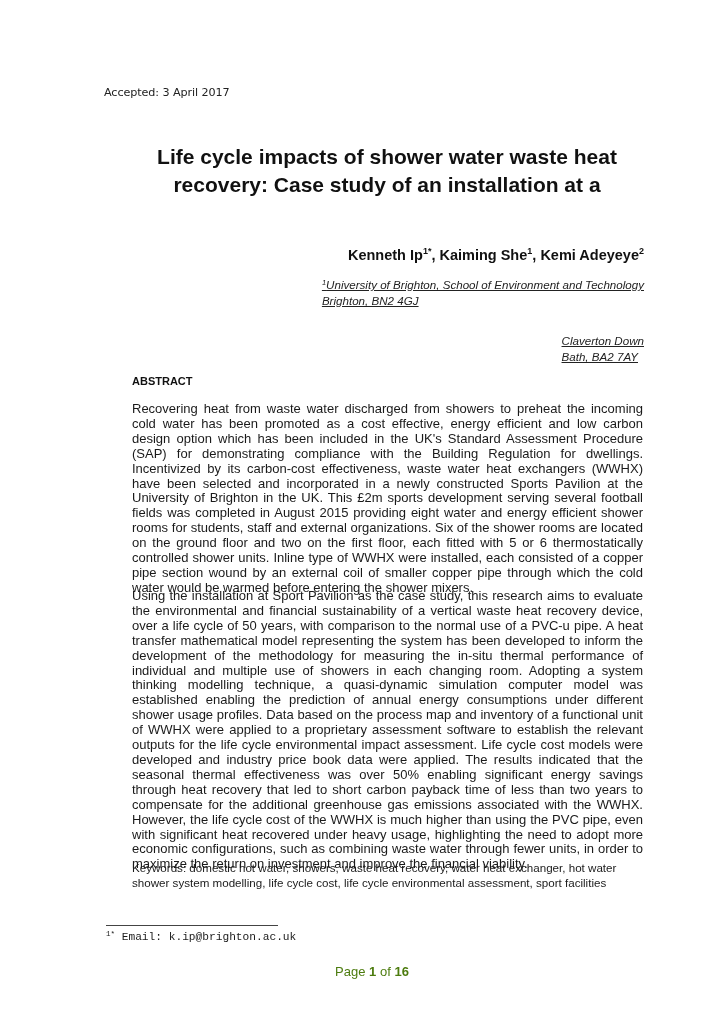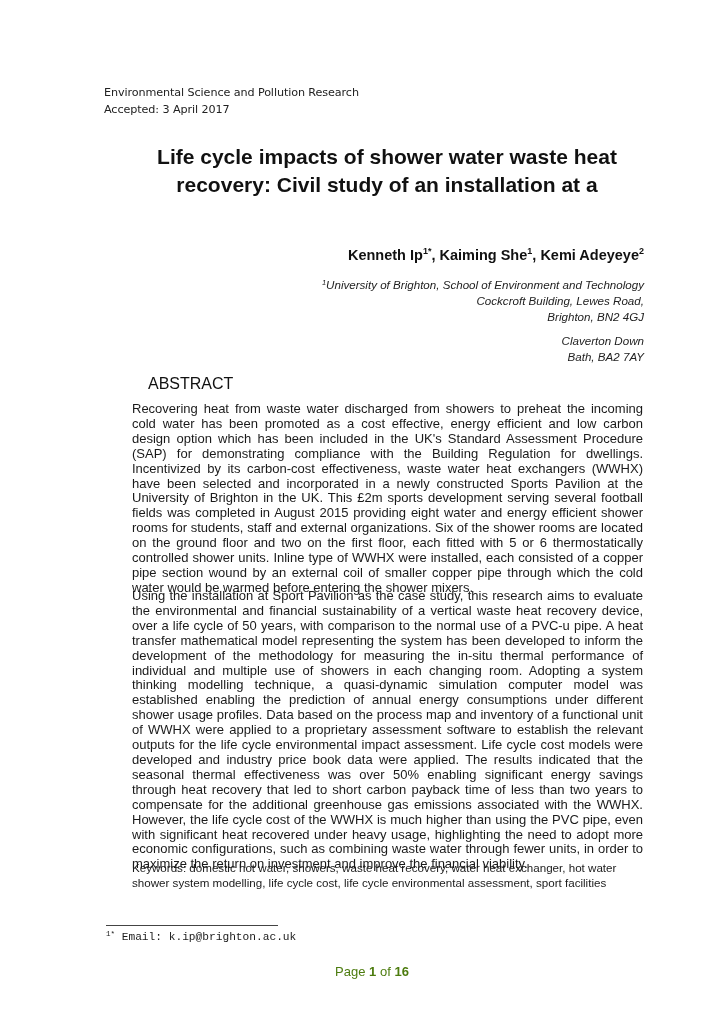--- a/index.html
+++ b/index.html
@@ -3,57 +3,55 @@
   <meta charset="utf-8">
   <style>
     html, body { margin: 0; padding: 0; background: #ffffff; }
     body { width: 724px; height: 1024px; position: relative; overflow: hidden; color: #111; }
     .page { position: absolute; left: 0; top: 0; width: 724px; height: 1024px; background: #fff; }
     .journal { position: absolute; left: 104px; top: 84px; font-family: "DejaVu Sans", sans-serif; font-size: 11.2px; line-height: 17px; color: #222; letter-spacing: -0.1px; }
     .journal div { white-space: nowrap; }
     .title { position: absolute; left: 137px; top: 143px; width: 500px; text-align: center; font-family: "Liberation Sans", sans-serif; font-weight: bold; font-size: 21px; line-height: 28px; color: #111; }
     .authors { position: absolute; right: 80px; top: 247px; font-family: "Liberation Sans", sans-serif; font-weight: bold; font-size: 14.5px; white-space: nowrap; color: #111; }
     .authors sup { font-size: 9px; vertical-align: 6px; line-height: 0; }
-    .affil { position: absolute; right: 80px; text-align: right; font-family: "Liberation Sans", sans-serif; font-style: italic; font-size: 11.6px; line-height: 16px; color: #222; white-space: nowrap; }
+    .affil { position: absolute; right: 80px; font-family: "Liberation Sans", sans-serif; font-style: italic; font-size: 11.6px; line-height: 16px; color: #222; white-space: nowrap; text-decoration: underline; }
     .affil sup { font-size: 7.5px; vertical-align: 4px; line-height: 0; }
     .affil1 { top: 277px; }
     .affil2 { top: 333px; }
-    .abstract-head { position: absolute; left: 148px; top: 375px; font-family: "Liberation Sans", sans-serif; font-weight: normal; font-size: 16px; color: #111; }
+    .abstract-head { position: absolute; left: 132px; top: 375px; font-family: "Liberation Sans", sans-serif; font-weight: bold; font-size: 11px; color: #111; }
     .para { position: absolute; left: 132px; width: 511px; font-family: "Liberation Sans", sans-serif; font-size: 13px; line-height: 14.9px; text-align: justify; color: #1a1a1a; }
     .p1 { top: 402px; }
     .p2 { top: 589px; }
     .keywords { position: absolute; left: 132px; top: 861px; width: 520px; font-family: "Liberation Sans", sans-serif; font-size: 11.6px; line-height: 14.9px; color: #1a1a1a; }
     .footnote-rule { position: absolute; left: 106px; top: 925px; width: 172px; height: 0; border-top: 1px solid #444; }
     .footnote { position: absolute; left: 106px; top: 931px; font-family: Liberation Mono, monospace; font-size: 11.2px; color: #1a1a1a; white-space: nowrap; }
     .footnote sup { font-size: 7.5px; vertical-align: 4px; line-height: 0; }
     .page-number { position: absolute; left: 0; width: 724px; top: 964px; text-align: center; font-family: Liberation Sans, sans-serif; font-size: 13px; color: #4d7c0f; margin-left: 10px; }
     .page-number b { font-weight: bold; }
   </style>
 </head>
 <body>
 
 <div class="page">
 
   <div class="journal">
-    <div>Environmental Science and Pollution Research</div>
     <div>Accepted: 3 April 2017</div>
   </div>
 
   <div class="title">
     <div>Life cycle impacts of shower water waste heat</div>
-    <div>recovery:  Civil study of an installation at a</div>
+    <div>recovery:  Case study of an installation at a</div>
   </div>
 
   <div class="authors">
     <span>Kenneth Ip</span><sup>1*</sup><span>, </span><span>Kaiming She</span><sup>1</sup><span>, </span><span>Kemi Adeyeye</span><sup>2</sup>
   </div>
 
   <div class="affil affil1">
     <div><sup>1</sup><span>University of Brighton, School of Environment and Technology</span></div>
-    <div>Cockcroft Building, Lewes Road,</div>
     <div>Brighton, BN2 4GJ</div>
   </div>
 
   <div class="affil affil2">
     <div>Claverton Down</div>
     <div>Bath, BA2 7AY</div>
   </div>
 
   <div class="abstract-head">ABSTRACT</div>
 

